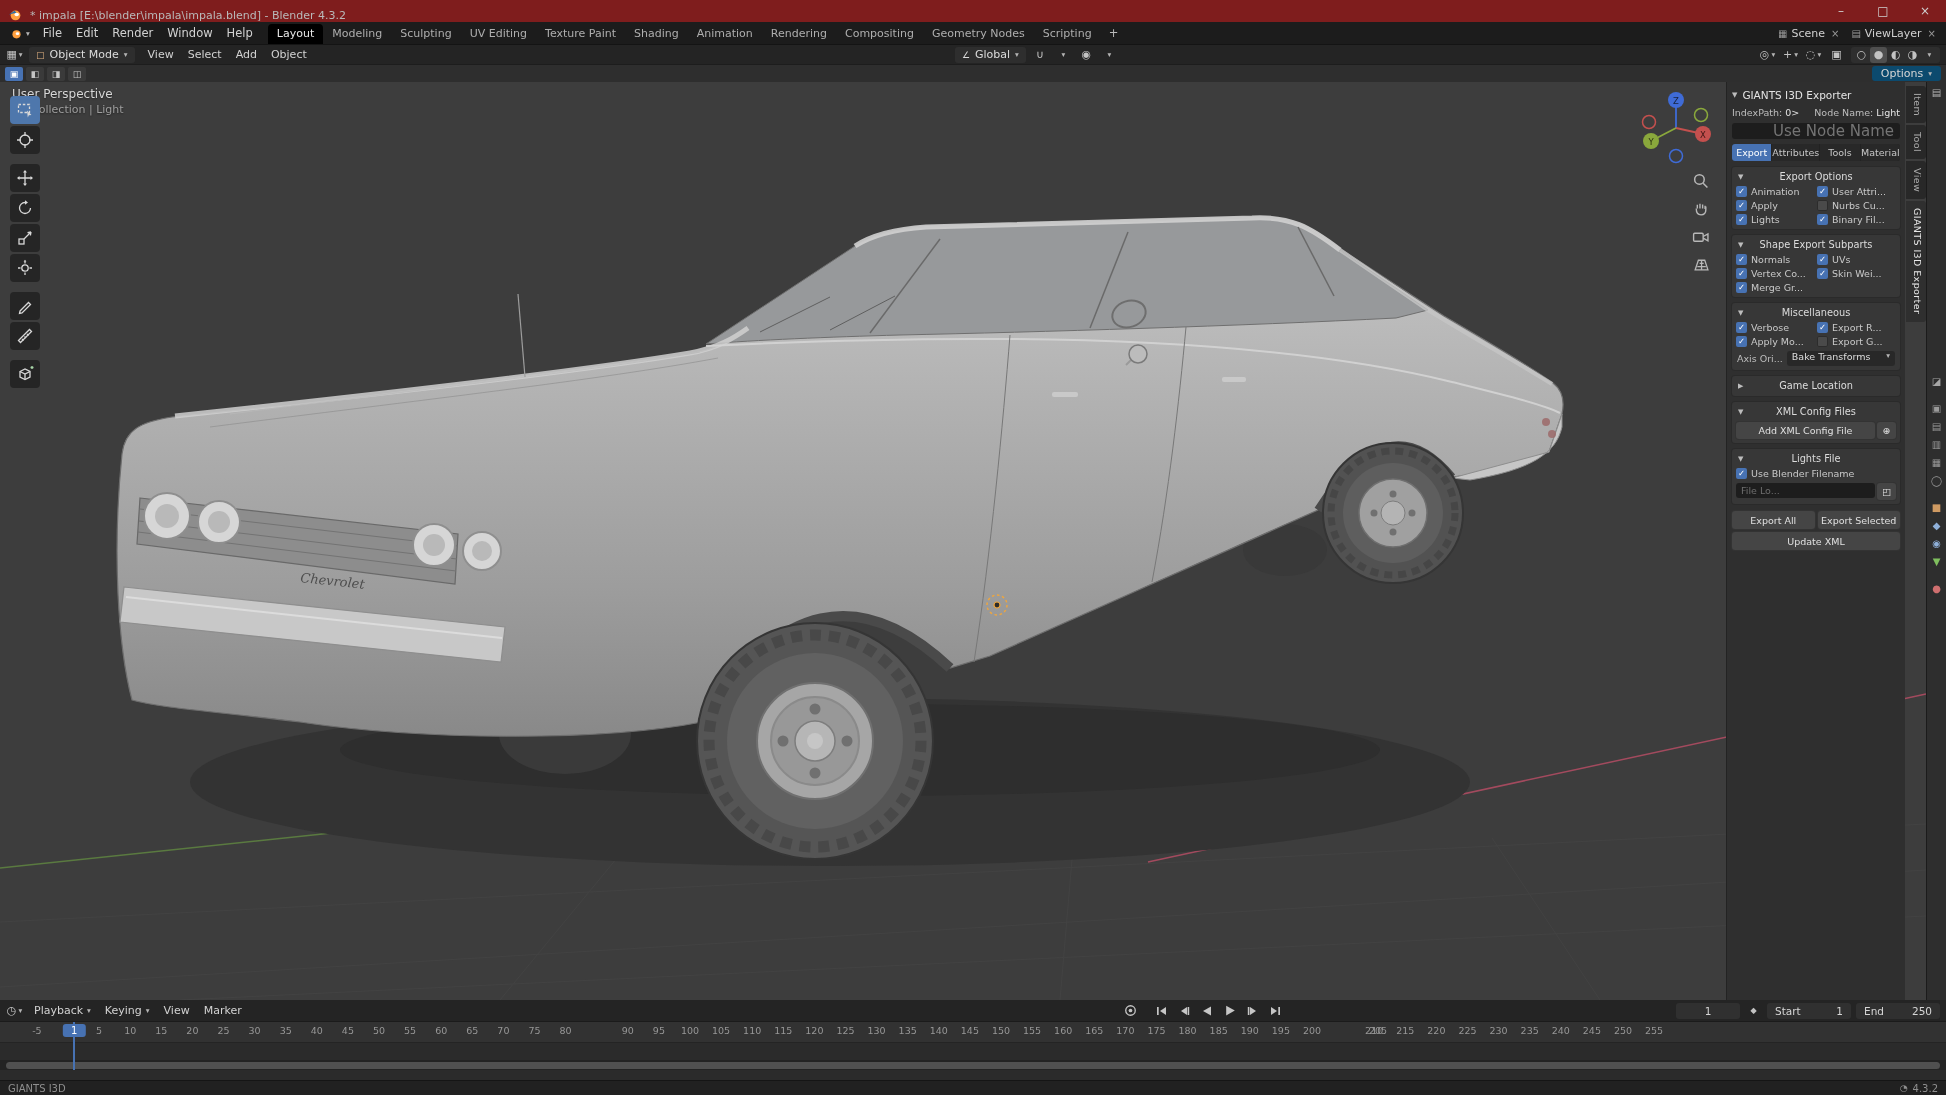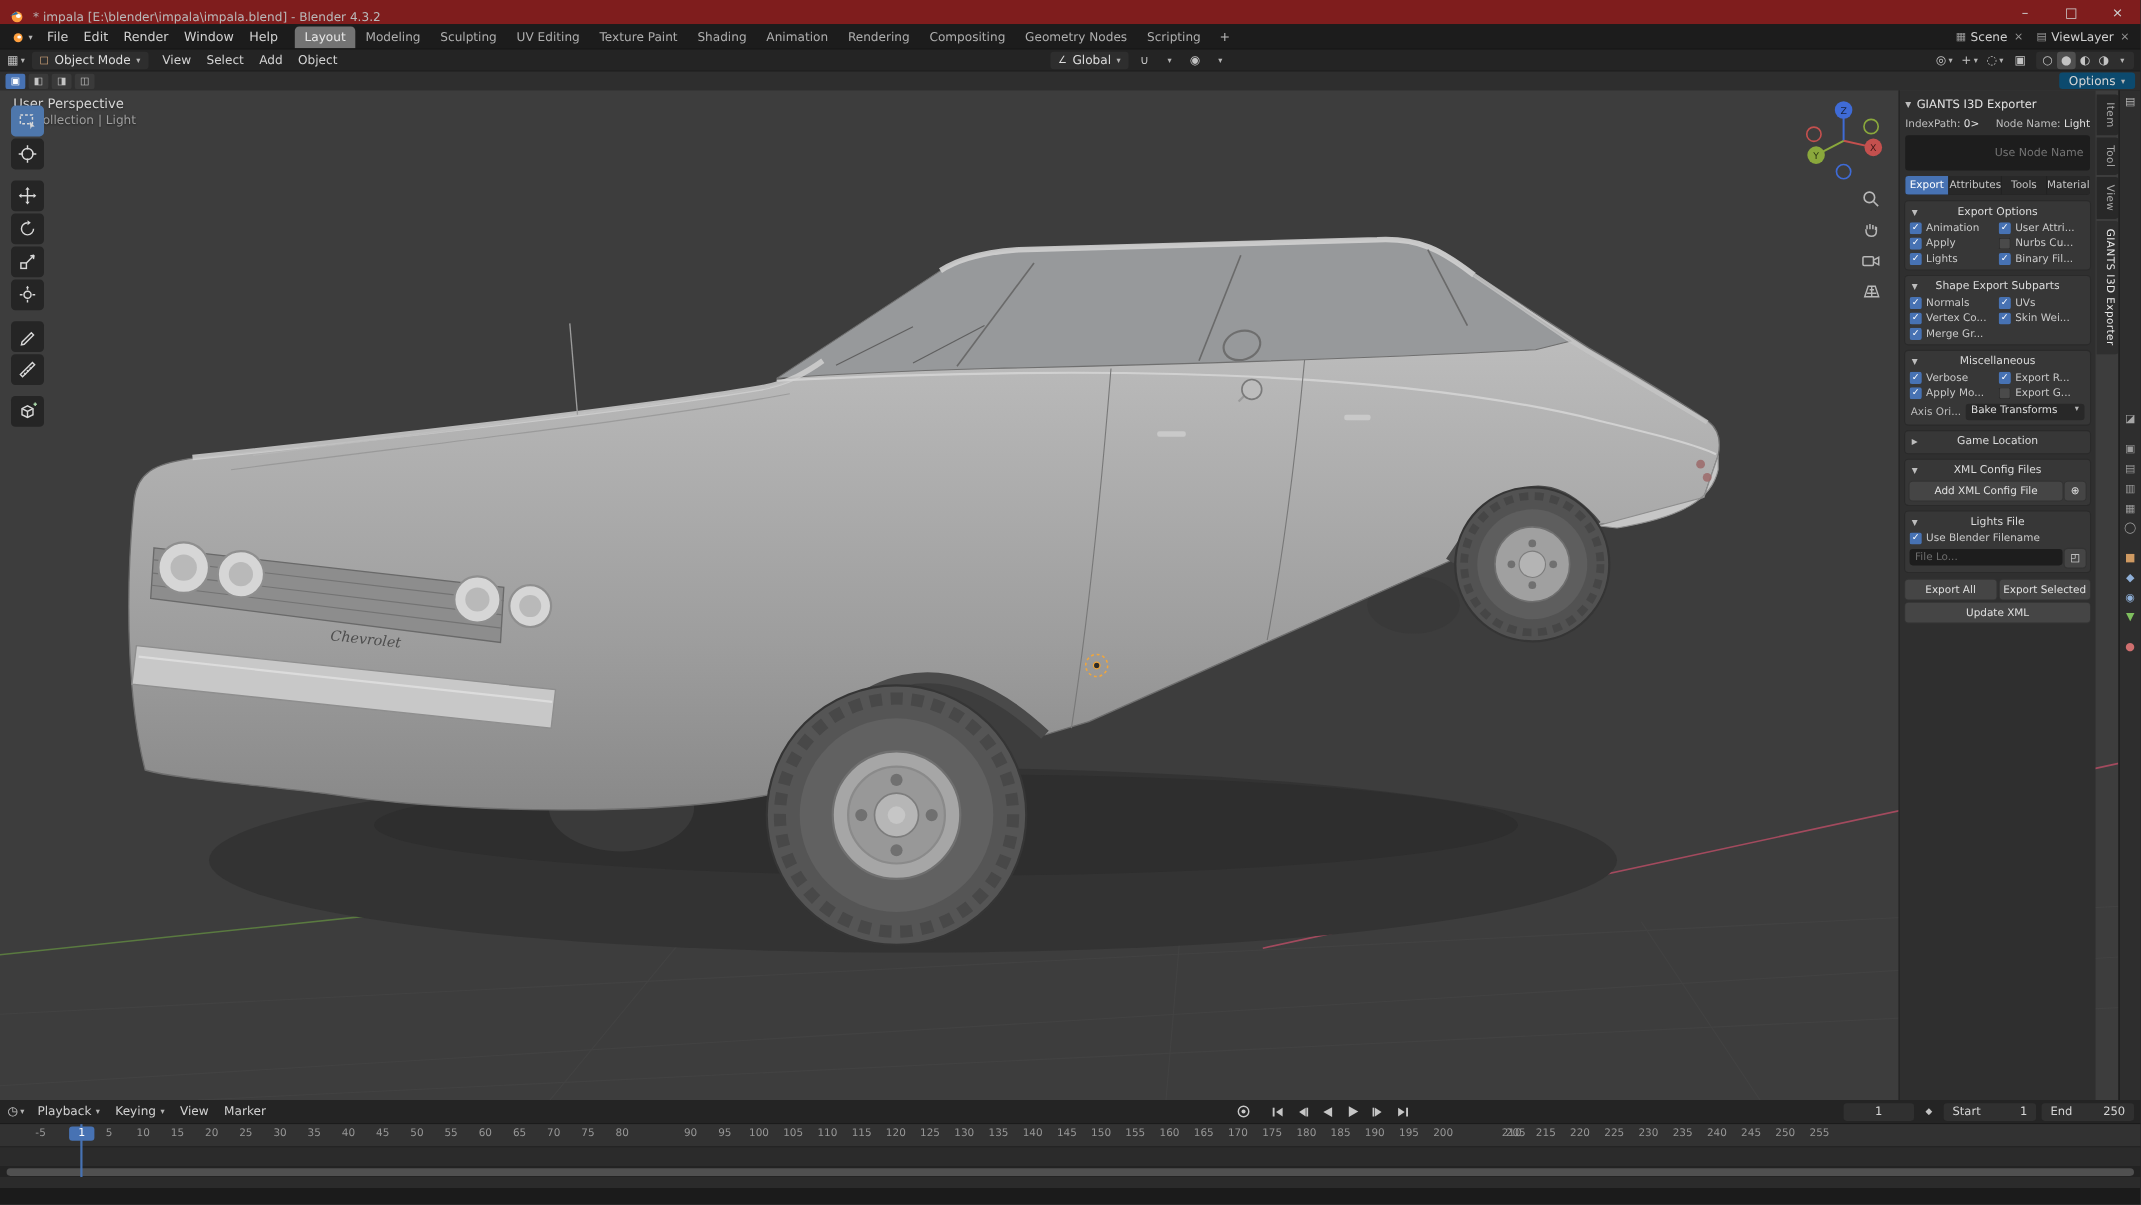--- a/index.html
+++ b/index.html
@@ -12,21 +12,21 @@
   .winbtns{margin-left:auto;display:flex;height:100%}
   .winbtn{width:42px;display:flex;align-items:center;justify-content:center;font-size:12px;color:#cfcfcf}
 
   
   .menubar{position:absolute;top:22px;left:0;right:0;height:22px;background:#1c1c1c;display:flex;align-items:center;padding:0 4px;font-size:11.5px}
   .appmenu{display:flex;align-items:center;gap:3px;padding:0 6px;height:100%}
   .menus{display:flex;align-items:center;height:100%}
   .menu-item{padding:0 7px;height:100%;display:flex;align-items:center;color:#d2d2d2;border-radius:3px}
   .ws-tabs{display:flex;margin-left:8px;height:22px;align-items:flex-end}
   .ws-tab{padding:3px 9px 4px;color:#aeaeae;font-size:11px;border-radius:4px 4px 0 0}
-  .ws-tab.active{background:#737373;color:#e8e8e8}
+  .ws-tab.active{background:#000000;color:#e8e8e8}
   .ws-add{padding:0 8px;color:#bbb}
   .mb-right{margin-left:auto;display:flex;align-items:center;gap:10px;padding-right:4px}
   .db-select{display:flex;align-items:center;gap:4px;font-size:11px;color:#d0d0d0}
   .db-icon{font-size:10px;color:#9a9a9a}
   .db-x{color:#999;font-size:10px;padding:0 2px}
 
   
   .toolheader{position:absolute;top:44px;left:0;right:0;height:20px;background:#242424;border-top:1px solid #141414;display:flex;align-items:center;gap:6px;padding:0 6px;font-size:11px}
   .dd{display:flex;align-items:center;gap:5px;background:#2e2e2e;border-radius:3px;padding:1px 7px;color:#dcdcdc;height:16px}
   .arrow{font-size:7.5px;color:#b5b5b5}
@@ -53,21 +53,21 @@
   .navgizmo{position:absolute;left:1634px;top:2px;width:84px;height:84px}
   .view-icons{position:absolute;left:1692px;top:90px;display:flex;flex-direction:column;gap:11px}
   .vicon{width:17px;height:17px;opacity:.88}
 
   
   .npanel{position:absolute;left:1726px;top:0;width:179px;height:100%;background:#2f2f2f;border-left:1px solid #232323;padding:5px;font-size:10px;overflow:hidden}
   .phead{display:flex;align-items:center;gap:5px;color:#e3e3e3;font-size:10.5px;height:16px}
   .idx-row{display:flex;align-items:center;justify-content:space-between;margin-top:4px;font-size:9.5px;color:#bdbdbd;white-space:nowrap}
   .idx-val{color:#e2e2e2;margin-left:3px}
   .idx-grp{display:flex;align-items:flex-start}
-  .name-input{margin-top:5px;height:16px;background:#1d1d1d;border-radius:3px;display:flex;align-items:center;justify-content:flex-end;padding:16px 6px;color:#747474;font-size:10px}
+  .name-input{margin-top:5px;height:16px;background:#1d1d1d;border-radius:3px;display:flex;align-items:center;justify-content:flex-end;padding:0 6px;color:#747474;font-size:15px}
   .ptabs-row{display:flex;gap:1px;margin-top:5px;border-radius:3px;overflow:hidden;background:#222}
   .ptab-btn{flex:1;height:17px;background:#282828;display:flex;align-items:center;justify-content:center;font-size:9.5px;color:#c6c6c6}
   .ptab-btn.active{background:#4772b3;color:#fff}
   .section{margin-top:6px;background:#373737;border-radius:3px;padding:2px 3px 3px;box-shadow:0 0 0 1px #2a2a2a}
   .sec-head{position:relative;height:15px;display:flex;align-items:center;justify-content:center;font-size:9.8px;color:#dcdcdc}
   .sec-arrow{position:absolute;left:3px;font-size:7px;color:#bdbdbd}
   .cb-grid{display:grid;grid-template-columns:1fr 1fr;gap:3px 2px;padding:2px 1px 1px}
   .cb-grid.single{grid-template-columns:1fr}
   .cb-row{display:flex;align-items:center;gap:4px;white-space:nowrap;overflow:hidden;font-size:9.5px;color:#c9c9c9}
   .cb-box{flex:0 0 auto;width:11px;height:11px;border-radius:2px;background:#4a4a4a;box-shadow:inset 0 0 0 1px #2c2c2c;font-size:8.5px;line-height:11px;text-align:center;color:#fff}
@@ -771,13 +771,20 @@
       </div>
     <div class="tl-track">
       <div class="tl-scrollarea">
           <div class="tl-thumb"></div>
         </div>
     </div>
     <div class="playhead-line" id="playhead-line" style="left: 73.22px;"></div>
     <div class="playhead-box" id="playhead-box" style="left: 74.22px;">1</div>
   </div>
 
+  <div class="statusbar">
+    <span>GIANTS I3D</span>
+    <div class="sb-right">
+      <span style="font-size:9px">◔</span>
+      <span>4.3.2</span>
+    </div>
+  </div>
 </div>
 
 </body></html>

